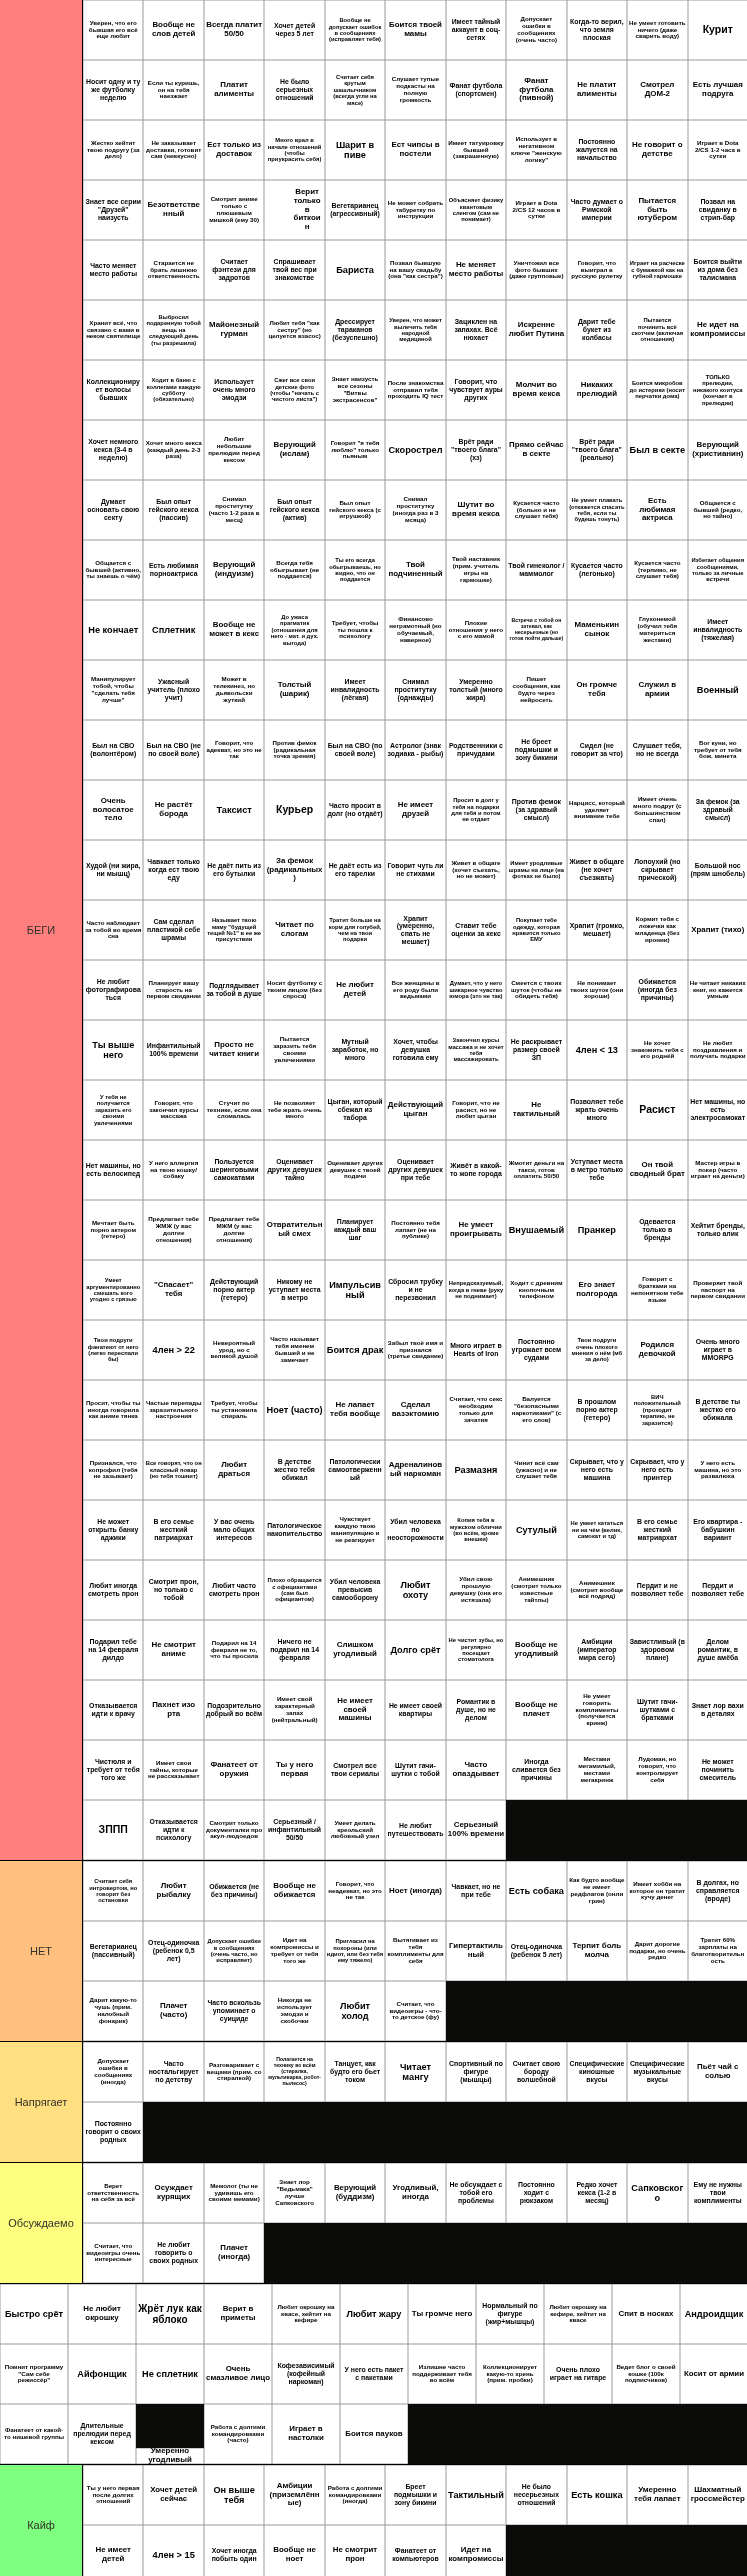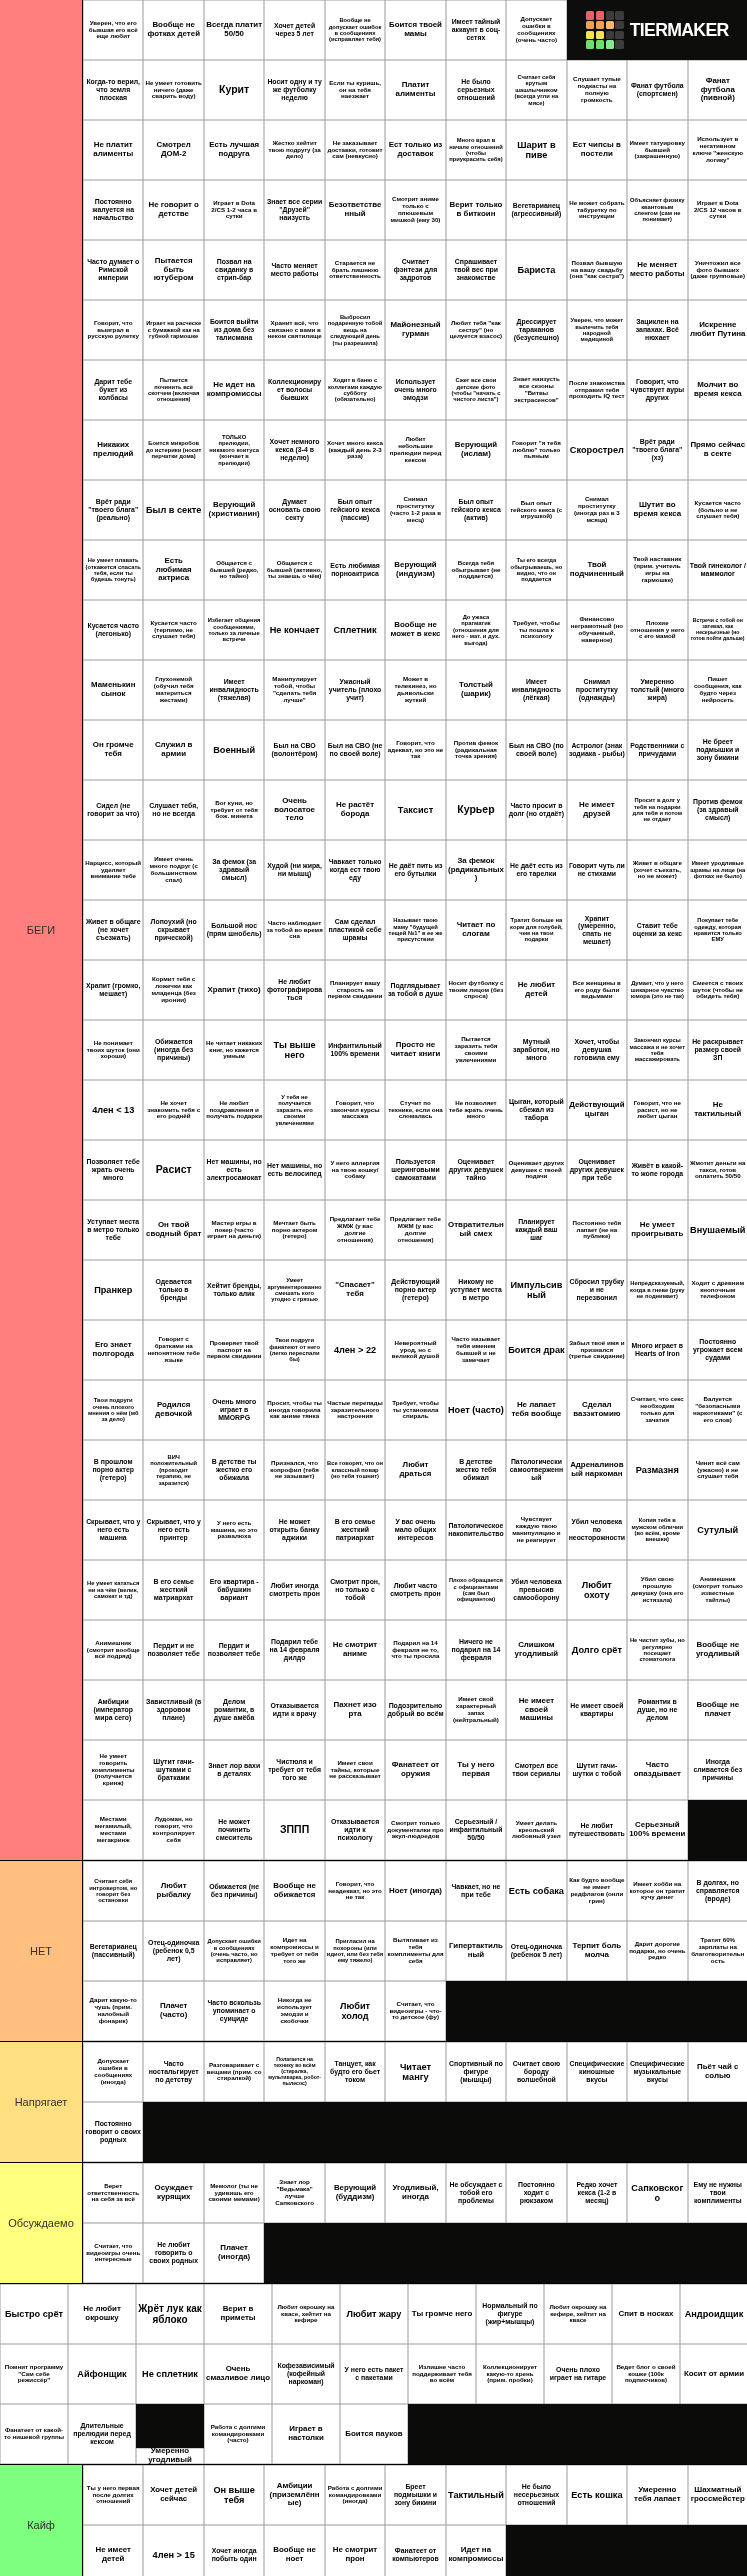--- a/index.html
+++ b/index.html
@@ -18,48 +18,27 @@
   .logo-text{color:#fff;font-weight:800;font-size:17.7px;letter-spacing:-0.7px;font-family:"Liberation Sans",sans-serif;}
 </style>
 </head>
 <body>
 
 <div class="board">
     <div class="tier">
       <div class="tier-label" style="background: rgb(255, 127, 126);">БЕГИ</div>
       <div class="cards">
         <div class="card" style="font-size: 6.2px;">Уверен, что его бывшая его всё еще любит</div>
-        <div class="card" style="font-size: 7.9px;">Вообще не фотках детей</div>
+        <div class="card" style="font-size: 7.9px;">Вообще не слов детей</div>
         <div class="card" style="font-size: 7.9px;">Всегда платит 50/50</div>
         <div class="card" style="font-size: 6.9px;">Хочет детей через 5 лет</div>
         <div class="card" style="font-size: 5.8px;">Вообще не допускает ошибок в сообщениях (исправляет тебя)</div>
         <div class="card" style="font-size: 7.9px;">Боится твоей мамы</div>
         <div class="card" style="font-size: 6.9px;">Имеет тайный аккаунт в соц-сетях</div>
         <div class="card" style="font-size: 6.2px;">Допускает ошибки в сообщениях (очень часто)</div>
-        <div class="logo-block">
-          <div class="logo-grid">
-            <i style="background: rgb(238, 95, 100);"></i>
-            <i style="background: rgb(238, 95, 100);"></i>
-            <i style="background: rgb(60, 60, 60);"></i>
-            <i style="background: rgb(60, 60, 60);"></i>
-            <i style="background: rgb(240, 160, 78);"></i>
-            <i style="background: rgb(240, 160, 78);"></i>
-            <i style="background: rgb(243, 183, 110);"></i>
-            <i style="background: rgb(60, 60, 60);"></i>
-            <i style="background: rgb(243, 227, 81);"></i>
-            <i style="background: rgb(243, 227, 81);"></i>
-            <i style="background: rgb(60, 60, 60);"></i>
-            <i style="background: rgb(60, 60, 60);"></i>
-            <i style="background: rgb(108, 223, 108);"></i>
-            <i style="background: rgb(108, 223, 108);"></i>
-            <i style="background: rgb(140, 231, 140);"></i>
-            <i style="background: rgb(60, 60, 60);"></i>
-          </div>
-          <span class="logo-text">TIERMAKER</span>
-        </div>
         <div class="card" style="font-size: 6.9px;">Когда-то верил, что земля плоская</div>
         <div class="card" style="font-size: 6.2px;">Не умеет готовить ничего (даже сварить воду)</div>
         <div class="card" style="font-size: 10.5px;">Курит</div>
         <div class="card" style="font-size: 6.9px;">Носит одну и ту же футболку неделю</div>
         <div class="card" style="font-size: 6.2px;">Если ты куришь, он на тебя наезжает</div>
         <div class="card" style="font-size: 7.9px;">Платит алименты</div>
         <div class="card" style="font-size: 6.9px;">Не было серьезных отношений</div>
         <div class="card" style="font-size: 5.8px;">Считает себя крутым шашлычником (всегда угли на мясе)</div>
         <div class="card" style="font-size: 6.2px;">Слушает тупые подкасты на полную громкость</div>
         <div class="card" style="font-size: 6.9px;">Фанат футбола (спортсмен)</div>
@@ -74,21 +53,21 @@
         <div class="card" style="font-size: 9.2px;">Шарит в пиве</div>
         <div class="card" style="font-size: 7.9px;">Ест чипсы в постели</div>
         <div class="card" style="font-size: 6.2px;">Имеет татуировку бывшей (закрашенную)</div>
         <div class="card" style="font-size: 6.2px;">Использует в негативном ключе "женскую логику"</div>
         <div class="card" style="font-size: 6.9px;">Постоянно жалуется на начальство</div>
         <div class="card" style="font-size: 7.9px;">Не говорит о детстве</div>
         <div class="card" style="font-size: 6.2px;">Играет в Dota 2/CS 1-2 часа в сутки</div>
         <div class="card" style="font-size: 6.9px;">Знает все серии "Друзей" наизусть</div>
         <div class="card" style="font-size: 7.9px;">Безответственный</div>
         <div class="card" style="font-size: 6.2px;">Смотрит аниме только с плюшевым мишкой (ему 30)</div>
-        <div class="card" style="font-size: 7.9px;">Верит только в биткоин</div>
+        <div class="card" style="font-size: 7.9px; padding-left: 27px;">Верит только в биткоин</div>
         <div class="card" style="font-size: 6.9px;">Вегетарианец (агрессивный)</div>
         <div class="card" style="font-size: 6.2px;">Не может собрать табуретку по инструкции</div>
         <div class="card" style="font-size: 5.8px;">Объясняет физику квантовым сленгом (сам не понимает)</div>
         <div class="card" style="font-size: 6.2px;">Играет в Dota 2/CS 12 часов в сутки</div>
         <div class="card" style="font-size: 6.9px;">Часто думает о Римской империи</div>
         <div class="card" style="font-size: 7.9px;">Пытается быть ютубером</div>
         <div class="card" style="font-size: 6.9px;">Позвал на свиданку в стрип-бар</div>
         <div class="card" style="font-size: 6.9px;">Часто меняет место работы</div>
         <div class="card" style="font-size: 6.2px;">Старается не брать лишнюю ответственность</div>
         <div class="card" style="font-size: 6.9px;">Считает фэнтези для задротов</div>

